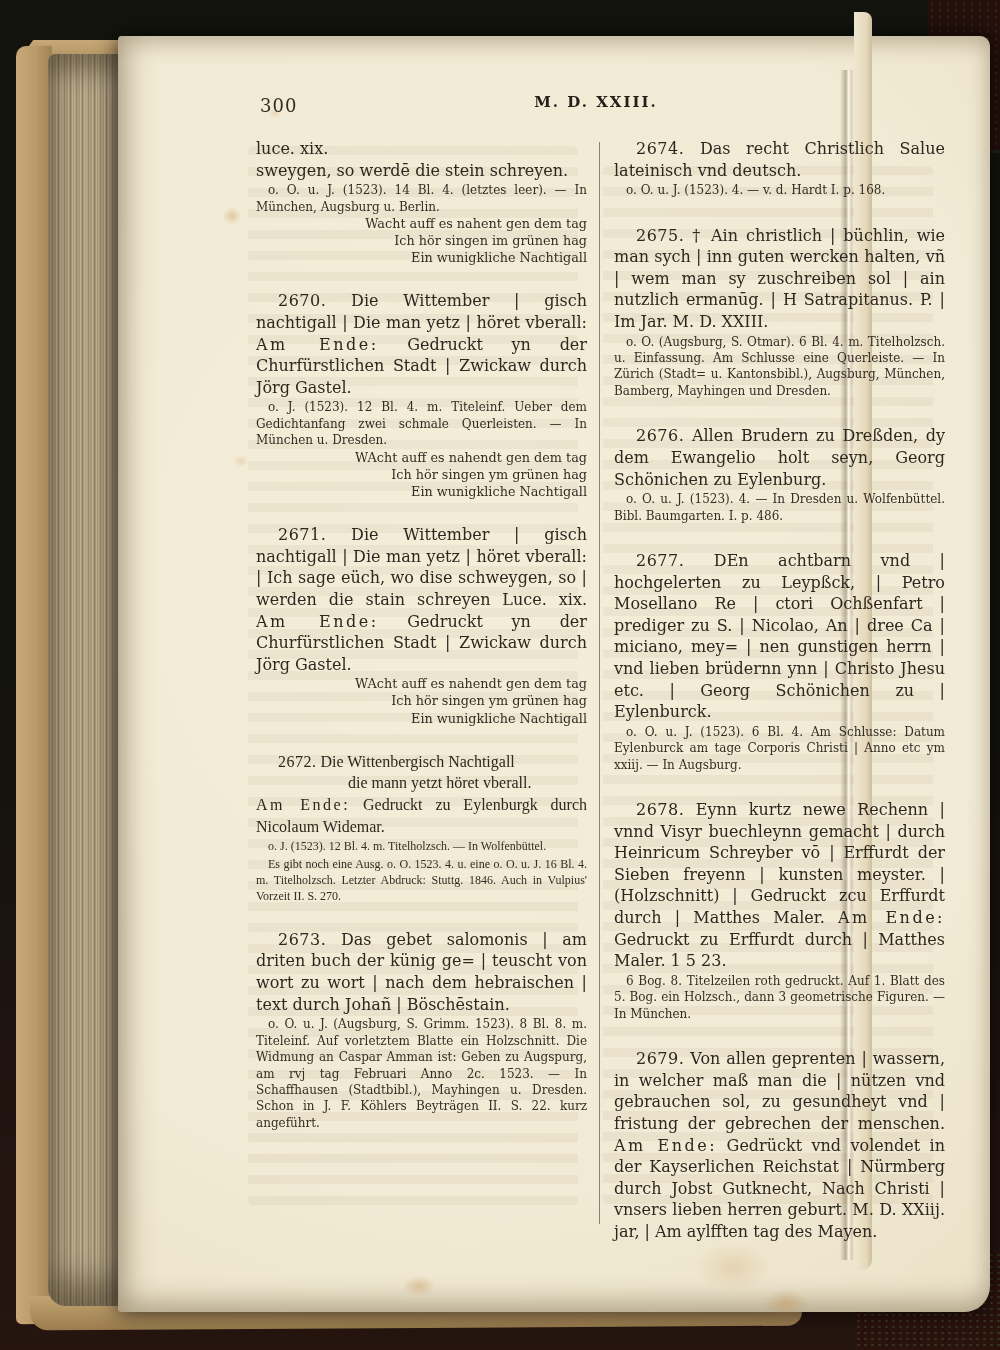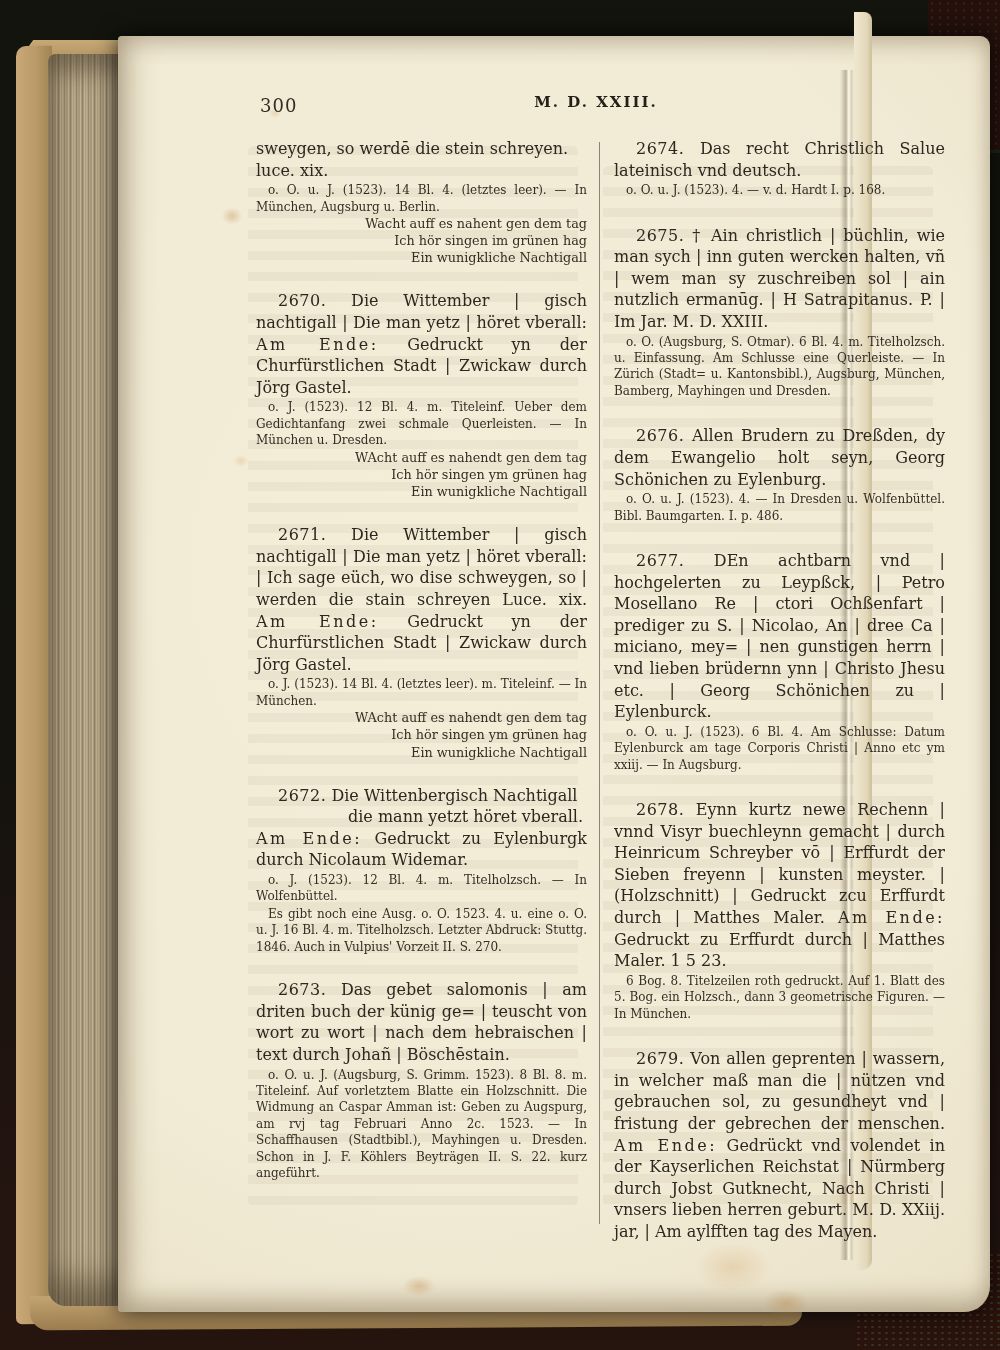--- a/index.html
+++ b/index.html
@@ -101,22 +101,22 @@
     <div class="running-head">
       <span class="pagenum">300</span>
       <span class="runtitle">M. D. XXIII.</span>
     </div>
 
     <div class="cols">
       <div class="colrule"></div>
 
       <div class="col left">
         <div>
+          <p class="title"><span>luce. xix.</span></p>
           <p class="title"><span>sweygen, so werdē die stein schreyen.</span></p>
-          <p class="title"><span>luce. xix.</span></p>
           <p class="note">o. O. u. J. (1523). 14 Bl. 4. (letztes leer). — In München, Augsburg u. Berlin.</p>
           <p class="verse">Wacht auff es nahent gen dem tag</p>
           <p class="verse">Ich hör singen im grünen hag</p>
           <p class="verse">Ein wunigkliche Nachtigall</p>
         </div>
 
         <div class="entry" style="margin-top:24px;">
           <p class="title indent">
             <span class="roman">2670.</span>
             <span>Die Wittember | gisch nachtigall | Die man yetz | höret vberall:</span>
@@ -129,27 +129,26 @@
           <p class="verse">Ein wunigkliche Nachtigall</p>
         </div>
 
         <div class="entry" style="margin-top:24px;">
           <p class="title indent">
             <span class="roman">2671.</span>
             <span>Die Wittember | gisch nachtigall | Die man yetz | höret vberall: | Ich sage eüch, wo dise schweygen, so | werden die stain schreyen Luce. xix.</span>
             <span class="sperr">Am Ende:</span>
             <span>Gedruckt yn der Churfürstlichen Stadt | Zwickaw durch Jörg Gastel.</span>
           </p>
-          <p class="note">o. J. (1523). 14 Bl. 4. (letztes leer). m. Titeleinf. — In München.</p>
           <p class="verse">WAcht auff es nahendt gen dem tag</p>
           <p class="verse">Ich hör singen ym grünen hag</p>
           <p class="verse">Ein wunigkliche Nachtigall</p>
         </div>
 
-        <div class="entry" style="margin-top:24px;">
+        <div class="entry" style="margin-top:24px;font-family:Liberation Serif, serif;">
           <p class="title indent">
             <span class="roman">2672.</span>
             <span>Die Wittenbergisch Nachtigall</span>
           </p>
           <p class="title l2">die mann yetzt höret vberall.</p>
           <p class="title">
             <span class="sperr">Am Ende:</span>
             <span>Gedruckt zu Eylenburgk durch Nicolaum Widemar.</span>
           </p>
           <p class="note">o. J. (1523). 12 Bl. 4. m. Titelholzsch. — In Wolfenbüttel.</p>

